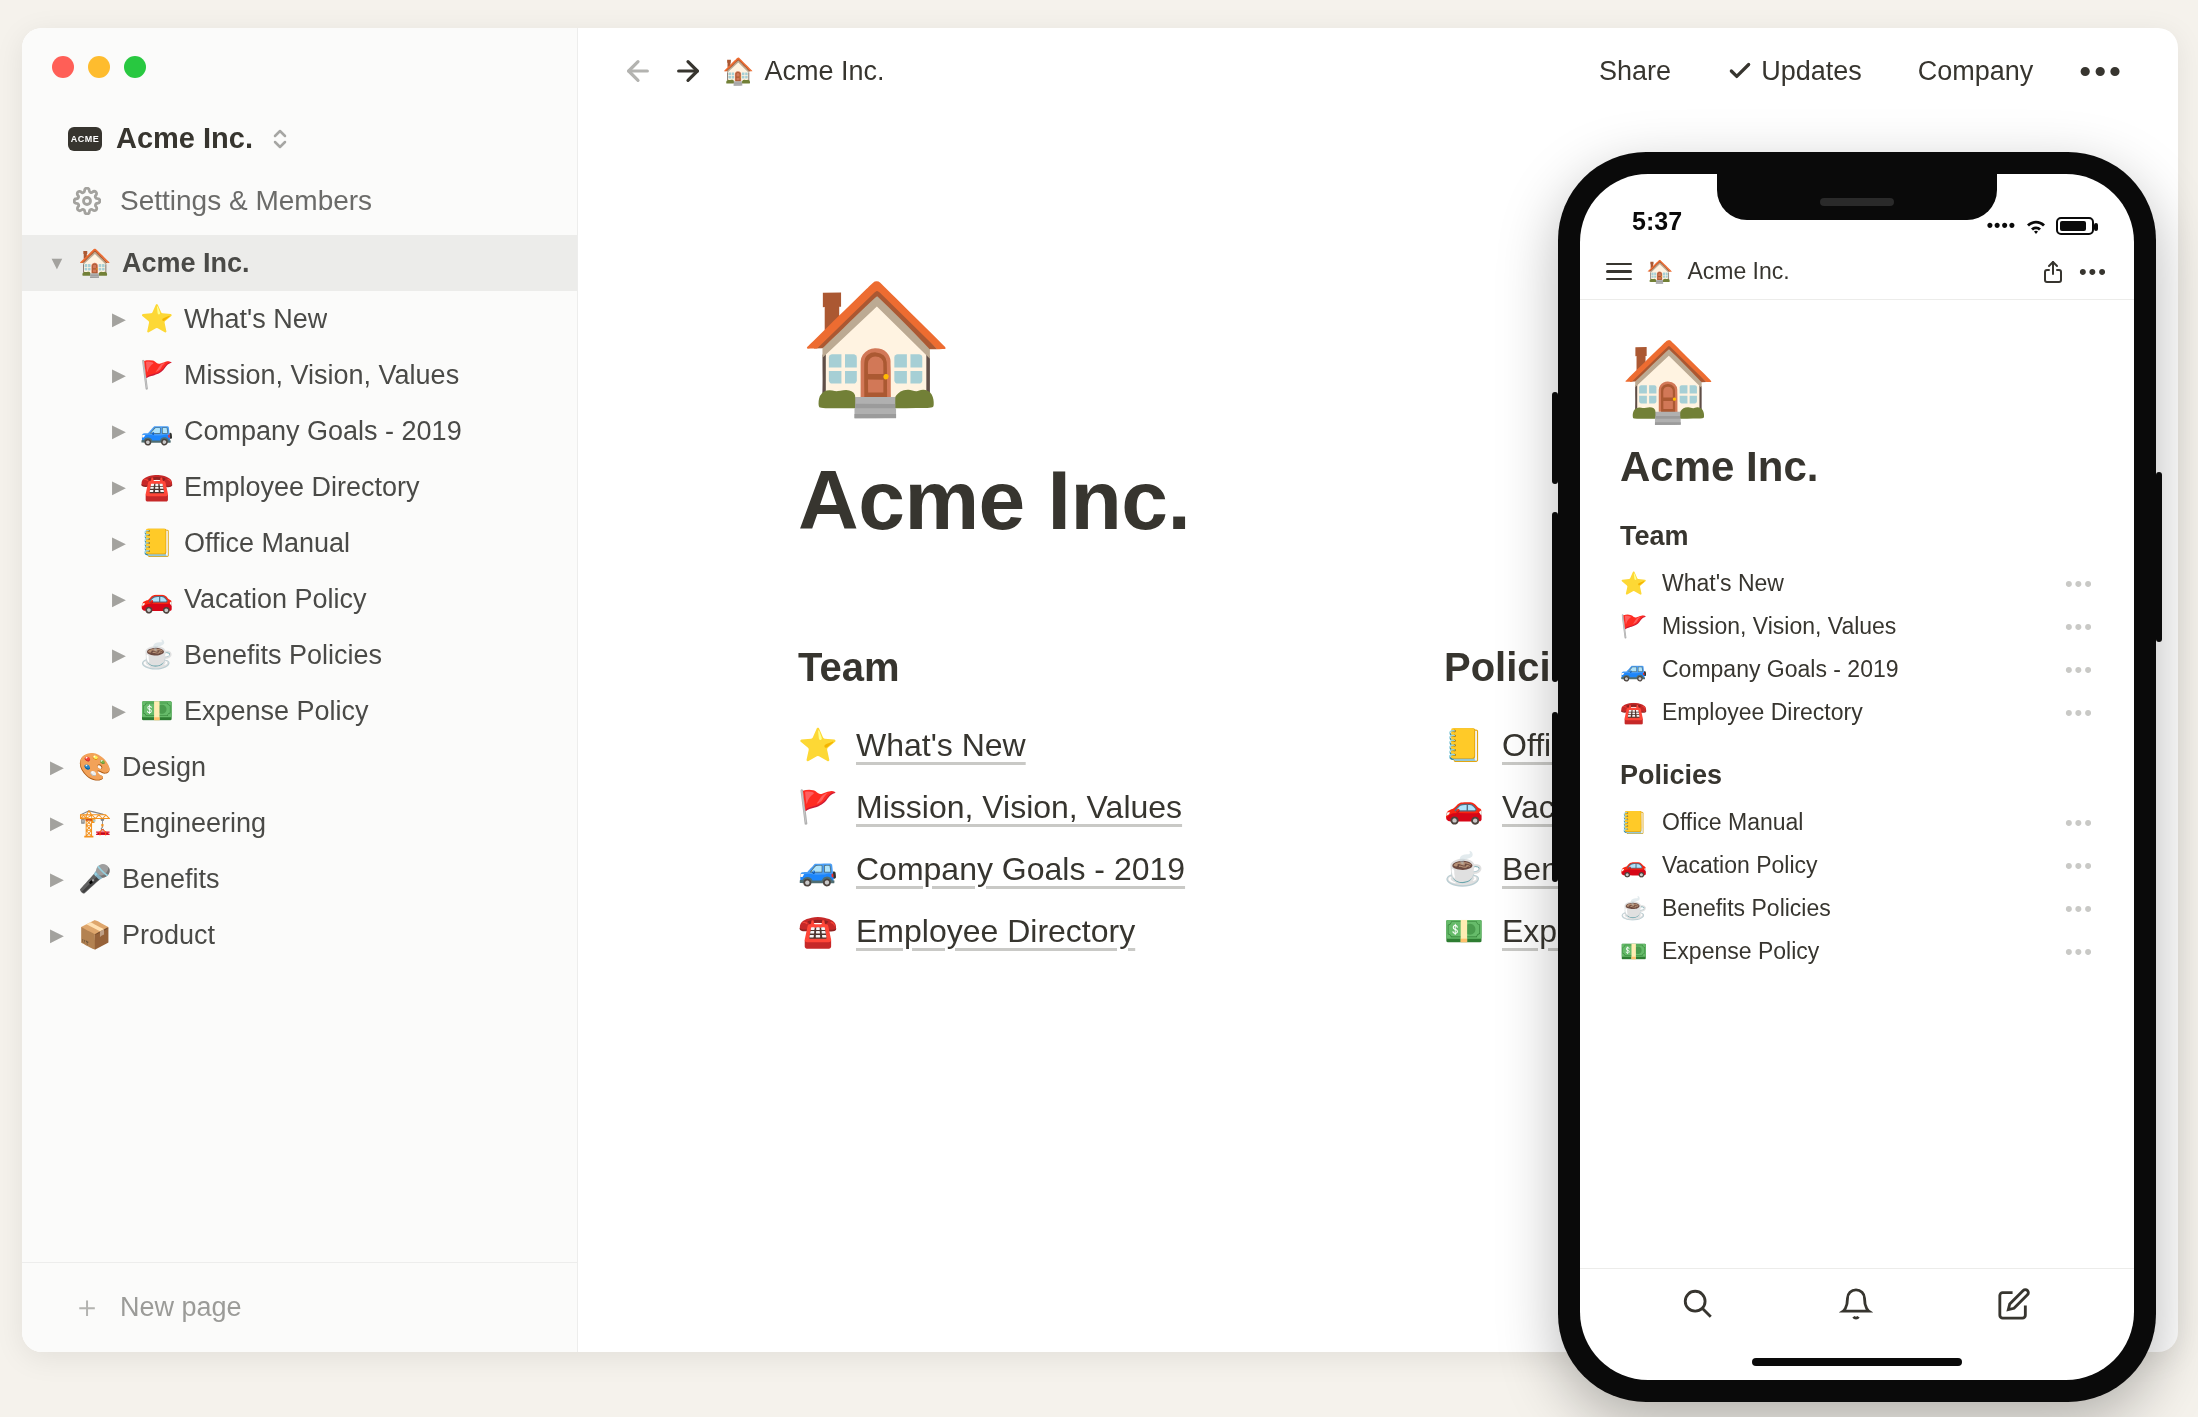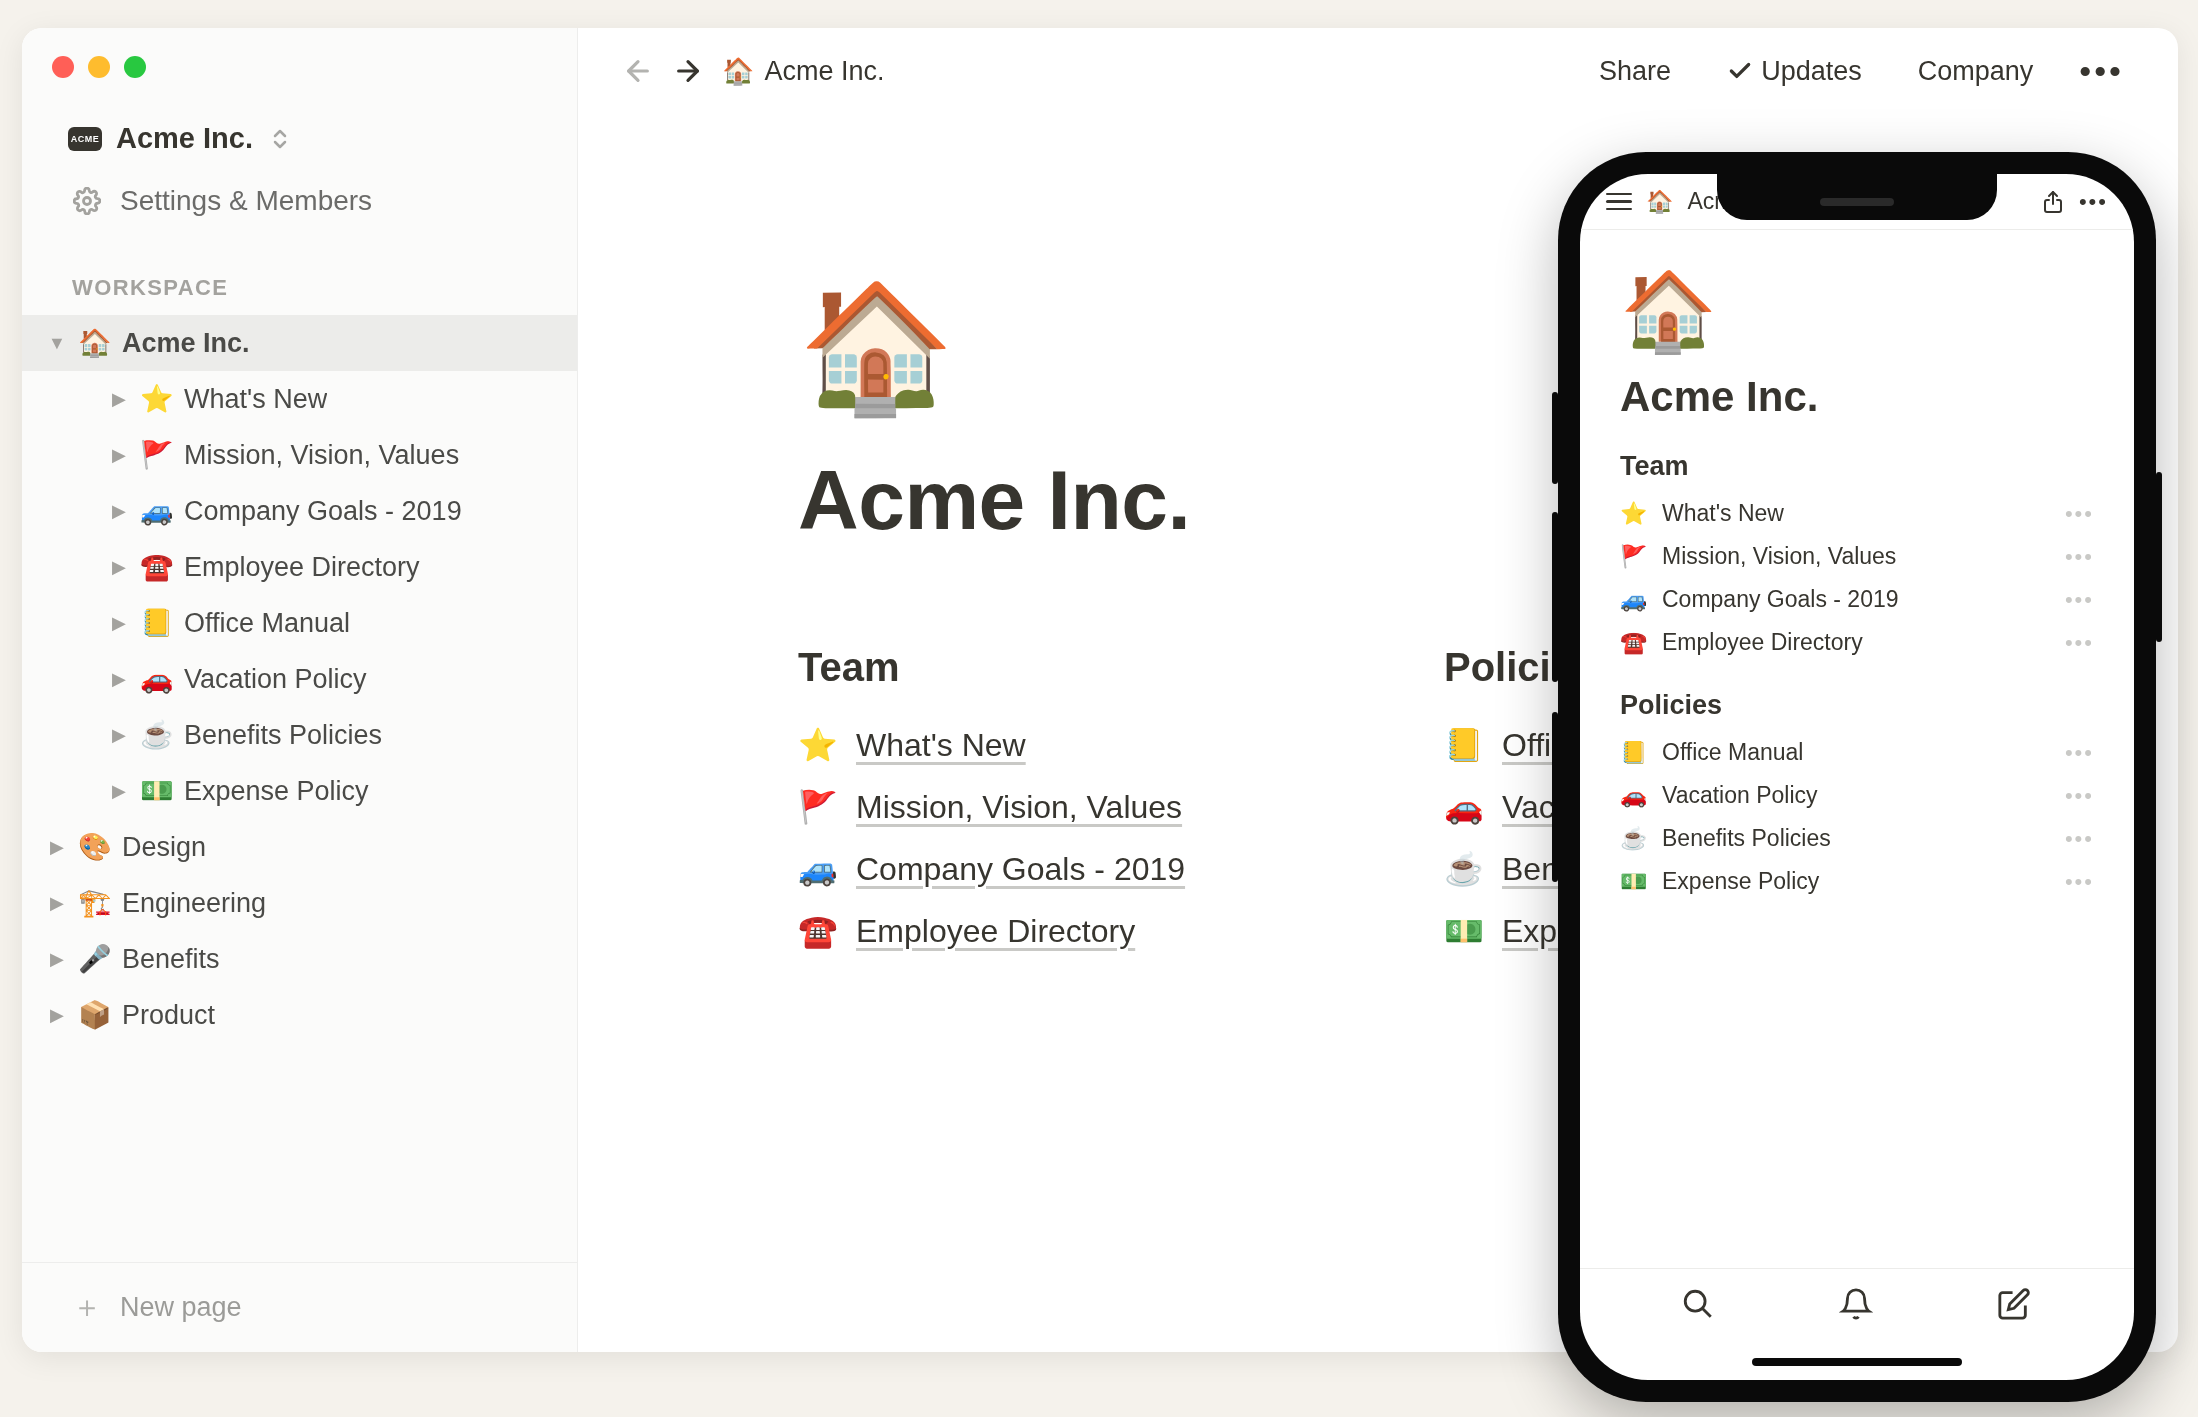--- a/index.html
+++ b/index.html
@@ -312,21 +312,20 @@
         <span class="nav-icon">
           <svg width="28" height="28" viewBox="0 0 24 24" fill="none" stroke="currentColor" stroke-width="2.4">
               <circle cx="12" cy="12" r="3"></circle>
               <path d="M19.4 15a1.65 1.65 0 0 0 .33 1.82l.06.06a2 2 0 1 1-2.83 2.83l-.06-.06a1.65 1.65 0 0 0-1.82-.33 1.65 1.65 0 0 0-1 1.51V21a2 2 0 0 1-4 0v-.09a1.65 1.65 0 0 0-1-1.51 1.65 1.65 0 0 0-1.82.33l-.06.06a2 2 0 1 1-2.83-2.83l.06-.06a1.65 1.65 0 0 0 .33-1.82 1.65 1.65 0 0 0-1.51-1H3a2 2 0 0 1 0-4h.09a1.65 1.65 0 0 0 1.51-1 1.65 1.65 0 0 0-.33-1.82l-.06-.06a2 2 0 1 1 2.83-2.83l.06.06a1.65 1.65 0 0 0 1.82.33h0a1.65 1.65 0 0 0 1-1.51V3a2 2 0 0 1 4 0v.09a1.65 1.65 0 0 0 1 1.51 1.65 1.65 0 0 0 1.82-.33l.06-.06a2 2 0 1 1 2.83 2.83l-.06.06a1.65 1.65 0 0 0-.33 1.82v0a1.65 1.65 0 0 0 1.51 1H21a2 2 0 0 1 0 4h-.09a1.65 1.65 0 0 0-1.51 1z"></path>
             </svg>
         </span>
         <span>Settings &amp; Members</span>
       </div>
     </div>
 
-    <div class="section-label">WORKSPACE</div>
 
     <div id="tree">
         <div class="tree-item depth-0 selected">
           <span class="disclosure">▼</span>
           <span class="emoji">🏠</span>
           <span class="label">Acme Inc.</span>
         </div>
         <div class="tree-item depth-1">
           <span class="disclosure">▶</span>
           <span class="emoji">⭐</span>
@@ -479,20 +478,35 @@
   </main>
 </div>
 
 <div class="phone">
   <div class="phone-right-btn"></div>
   <div class="phone-screen">
     <div class="notch">
         <div class="speaker"></div>
       </div>
 
+    <div class="status-bar">
+      <span>5:37</span>
+      <div class="sb-spacer"></div>
+      <div class="sb-icons">
+        <span class="sb-signal">••••</span>
+        <span>
+          <svg width="24" height="18" viewBox="0 0 24 18" fill="#0a0a0a">
+              <path d="M12 17l-2-2.5c1-1 3-1 4 0L12 17zM7 11.5c2.7-2.7 7.3-2.7 10 0l-2 2c-1.6-1.6-4.4-1.6-6 0l-2-2zM3 7.5C8 2.5 16 2.5 21 7.5l-2 2C15 5.5 9 5.5 5 9.5l-2-2z"></path>
+            </svg>
+        </span>
+        <span class="sb-battery">
+            <span class="fill"></span>
+          </span>
+      </div>
+    </div>
 
     <div class="mobile-topbar">
       <div class="hamburger">
           <span></span>
           <span></span>
           <span></span>
         </div>
       <span class="emoji">🏠</span>
       <span>Acme Inc.</span>
       <div class="mt-spacer"></div>

